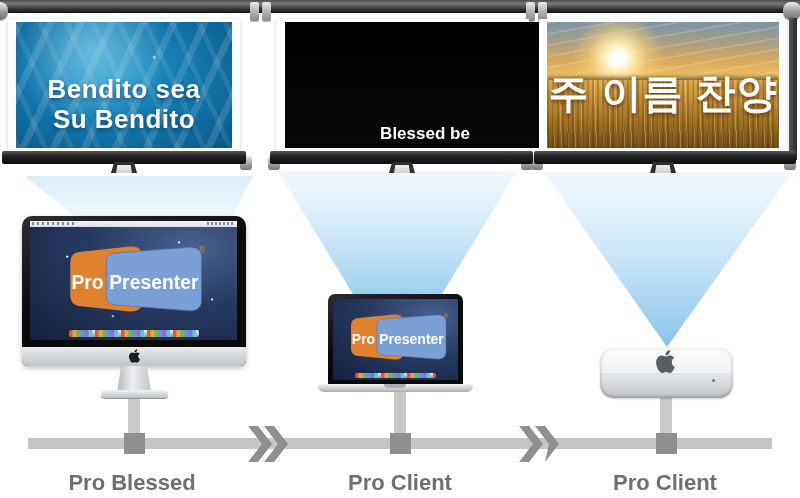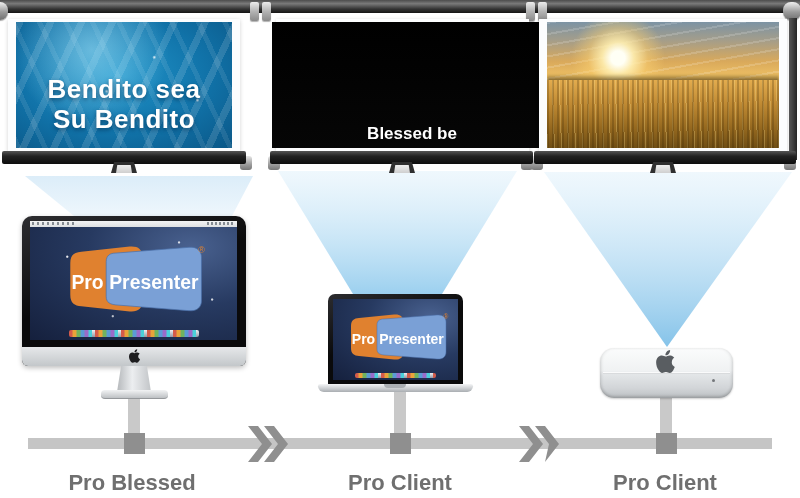--- a/index.html
+++ b/index.html
@@ -26,21 +26,21 @@
       radial-gradient(circle at 20% 75%, rgba(255,255,255,.95) 0px, rgba(255,255,255,0) 2px),
       radial-gradient(circle at 64% 28%, rgba(255,255,255,.9) 0px, rgba(255,255,255,0) 2px),
       radial-gradient(circle at 84% 62%, rgba(255,255,255,.85) 0px, rgba(255,255,255,0) 2px),
       radial-gradient(circle at 42% 55%, rgba(255,255,255,.8) 0px, rgba(255,255,255,0) 2px),
       radial-gradient(circle at 35% 22%, rgba(170,230,250,.55), rgba(170,230,250,0) 45%),
       repeating-linear-gradient(115deg, rgba(255,255,255,.13) 0 7px, rgba(255,255,255,0) 7px 28px),
       repeating-linear-gradient(65deg, rgba(255,255,255,.09) 0 5px, rgba(255,255,255,0) 5px 24px),
       radial-gradient(ellipse at 45% 42%, #2196CB 0%, #1173A9 55%, #0A5787 100%);}
   .screen1-text{left:0;top:26px;width:100%;text-align:center;color:#fff;font-size:26px;font-weight:bold;line-height:1.16;letter-spacing:.5px;text-shadow:0 2px 4px rgba(0,30,60,.55);margin-top:26px;}
 
-  .screen2-bg{left:272px;width:280px;background:linear-gradient(#000,#060606);}
+  .screen2-bg{left:285px;width:280px;background:linear-gradient(#000,#060606);}
   .screen2-text{left:0;bottom:4px;width:100%;text-align:center;color:#fff;font-size:17px;font-weight:bold;line-height:1.2;}
 
   .screen3-bg{left:547px;width:232px;background:#d8a95b;}
   .sky{left:0;top:0;width:100%;height:58px;
     background:
       repeating-linear-gradient(170deg, rgba(255,255,255,.16) 0 2px, rgba(255,255,255,0) 2px 11px),
       linear-gradient(to bottom,#7C93A4 0%,#A29D8C 30%,#D9A95B 68%,#F2C566 100%);}
   .sun{left:23px;top:-12px;width:96px;height:96px;border-radius:50%;
     background:radial-gradient(circle, rgba(255,255,245,1) 0 7px, rgba(255,238,175,.9) 16px, rgba(255,212,115,.45) 30px, rgba(255,212,115,0) 47px);}
   .trees{left:0;top:52px;width:100%;height:8px;background:linear-gradient(to bottom,rgba(90,70,25,0),rgba(70,52,16,.8));filter:blur(1px);}
@@ -156,20 +156,21 @@
   <div class="abs botbar" style="left:270px;width:263px;"></div>
   <div class="abs handle-out" style="left:389px;"></div>
   <div class="abs handle-in" style="left:394px;"></div>
 
   <div class="abs surface" style="left:539px;width:248px;"></div>
   <div class="abs content screen3-bg">
     <div class="abs sky"></div>
     <div class="abs sun"></div>
     <div class="abs trees"></div>
     <div class="abs field"></div>
+    <div class="abs screen3-text">주 이름 찬양</div>
   </div>
   <div class="abs nub" style="left:531px;"></div>
   <div class="abs nub" style="left:784px;"></div>
   <div class="abs botbar" style="left:534px;width:262px;"></div>
   <div class="abs handle-out" style="left:650px;"></div>
   <div class="abs handle-in" style="left:655px;"></div>
 
   <div class="abs pole" style="left:128px;top:396px;height:44px;"></div>
   <div class="abs pole" style="left:394px;height:50px;"></div>
   <div class="abs pole" style="left:660px;top:396px;height:44px;"></div>

